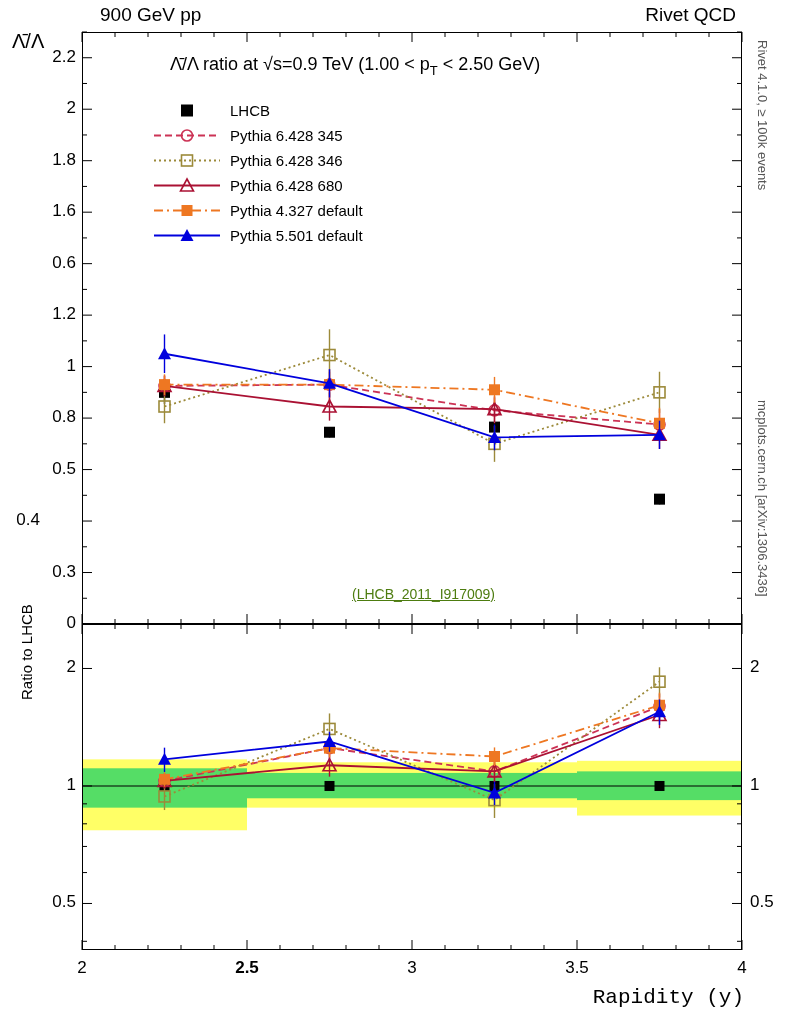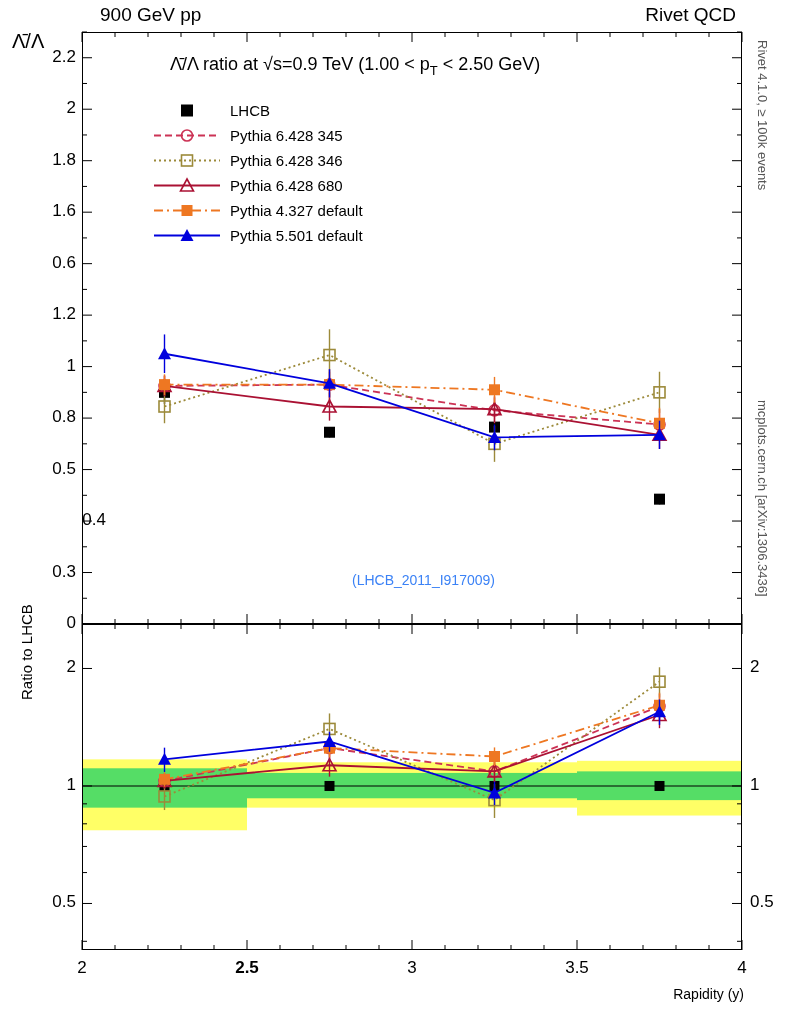--- a/index.html
+++ b/index.html
@@ -28,26 +28,26 @@
 
   
   #legend{position:absolute;left:150px;top:98px;font-size:15px;}
   .leg-row{height:25px;display:flex;align-items:center;}
   .leg-sym{width:74px;height:25px;position:relative;}
   .leg-txt{margin-left:6px;}
 
   svg{position:absolute;left:0;top:0;overflow:visible;}
 
   .title-main{position:absolute;left:170px;top:54px;font-size:18px;}
-  .wmark{position:absolute;font-size:14px;color:#3b82f6;left:352px;top:572px;}
+  .wmark{position:absolute;font-size:14px;color:#4d7c0f;left:352px;top:586px;text-decoration:underline;}
 
   .axis-title{position:absolute;font-size:18px;}
   #ylab-main{left:12px;top:30px;font-size:20px;}
   #ylab-ratio{position:absolute;left:18px;top:700px;font-size:15px;transform-origin:0 0;transform:rotate(-90deg);}
-  #xlab-title{right:42px;top:986px;font-size:14px;}
+  #xlab-title{right:42px;top:986px;font-size:21px;font-family:Liberation Mono, monospace;}
 </style>
 </head>
 <body>
 
 <div id="root">
 
   <div class="txt hdr" id="hdr-left">900 GeV pp</div>
   <div class="txt hdr" id="hdr-right">Rivet QCD</div>
 
   <div class="vlabel" id="side-top" style="left:770px;top:40px;transform:rotate(90deg);">Rivet 4.1.0, ≥ 100k events</div>
@@ -349,21 +349,21 @@
         <line x1="659.5" y1="724.869227259564" x2="659.5" y2="699.4516186454314" stroke="#0000dd" stroke-width="1.4"></line>
         <polygon points="659.5,705.184478546637 666,717.184478546637 653,717.184478546637" fill="#0000dd"></polygon>
       </g>
   </svg>
 
   <div class="frame" id="pad-ratio"></div>
 
   <div id="ylabels-main">
       <div class="ylab" style="top: 613px; right: 710px; position: absolute;">0</div>
       <div class="ylab" style="top: 561.522px; right: 710px; position: absolute;">0.3</div>
-      <div class="ylab" style="top: 510.043px; right: 680px; position: absolute;">0.4</div>
+      <div class="ylab" style="top: 510.043px; right: 746px; position: absolute;">0.4</div>
       <div class="ylab" style="top: 458.565px; right: 710px; position: absolute;">0.5</div>
       <div class="ylab" style="top: 407.087px; right: 710px; position: absolute;">0.8</div>
       <div class="ylab" style="top: 355.609px; right: 710px; position: absolute;">1</div>
       <div class="ylab" style="top: 304.13px; right: 710px; position: absolute;">1.2</div>
       <div class="ylab" style="top: 252.652px; right: 710px; position: absolute;">0.6</div>
       <div class="ylab" style="top: 201.174px; right: 710px; position: absolute;">1.6</div>
       <div class="ylab" style="top: 149.696px; right: 710px; position: absolute;">1.8</div>
       <div class="ylab" style="top: 98.2174px; right: 710px; position: absolute;">2</div>
       <div class="ylab" style="top: 46.7391px; right: 710px; position: absolute;">2.2</div>
     </div>

